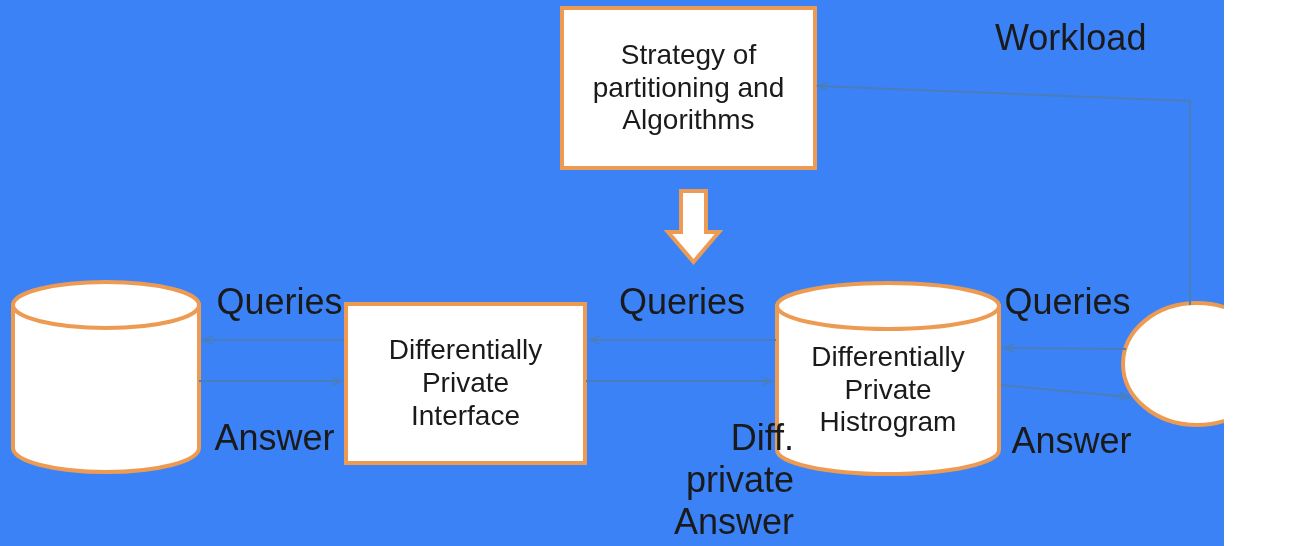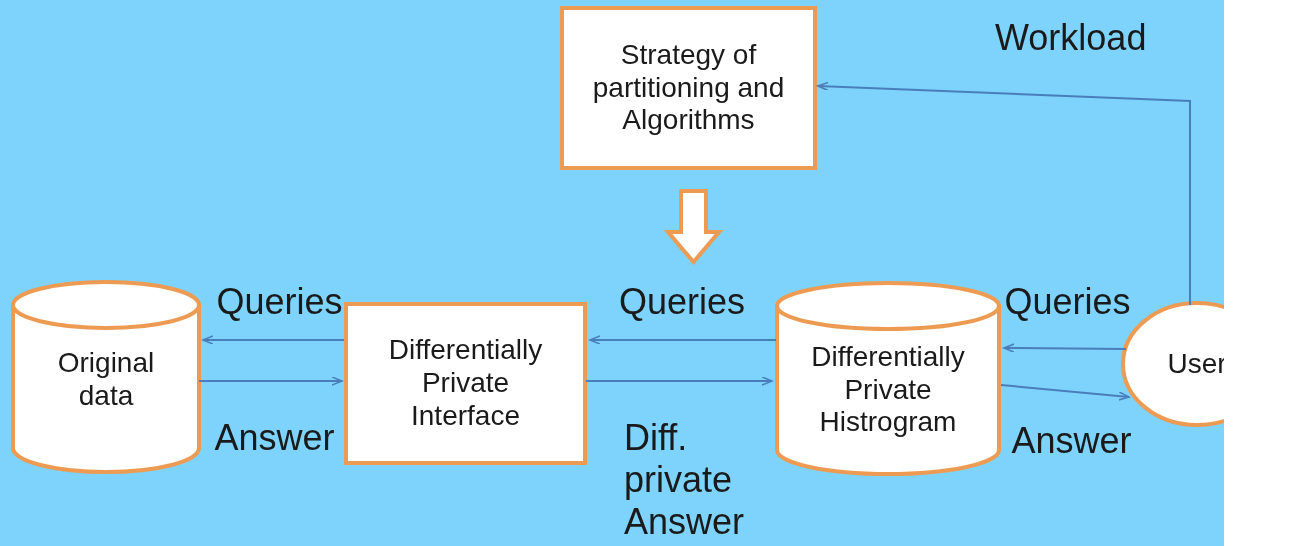--- a/index.html
+++ b/index.html
@@ -7,21 +7,21 @@
     padding: 0;
     background: #ffffff;
   }
   body {
     font-family: "Liberation Sans", sans-serif;
   }
   #canvas {
     position: relative;
     width: 1224px;
     height: 546px;
-    background: #7dd3fc;
+    background: #3b82f6;
     overflow: hidden;
   }
   #svg-layer {
     position: absolute;
     left: 0;
     top: 0;
     width: 1294px;
     height: 546px;
   }
   .node-label {
@@ -37,21 +37,21 @@
     pointer-events: none;
   }
   .edge-label {
     position: absolute;
     color: #1a1a1a;
     font-size: 36px;
     line-height: 1.17;
     white-space: pre-line;
   }
   .edge-label.center { text-align: center; }
-  .edge-label.left { text-align: left; }
+  .edge-label.left { text-align: right; }
 </style>
 </head>
 <body>
 
 <div id="canvas">
 
   <svg id="svg-layer" viewBox="0 0 1294 546">
     <defs>
       <marker id="ah" markerWidth="12" markerHeight="12" refX="10" refY="4" orient="auto" markerUnits="userSpaceOnUse">
         <path d="M0,0 L10,4 L0,8" fill="none" stroke="#4A7EBB" stroke-width="1.6"></path>
@@ -88,32 +88,29 @@
 
     <line x1="1126" y1="349" x2="1004" y2="348" stroke="#4A7EBB" stroke-width="2" marker-end="url(#ah)"></line>
 
     <line x1="1001" y1="385" x2="1129" y2="397" stroke="#4A7EBB" stroke-width="2" marker-end="url(#ah)"></line>
   </svg>
 
   <div class="node-label" style="left:564px; top:10px; width:249px; height:156px;">Strategy of
 partitioning and
 Algorithms</div>
 
-  <div class="node-label" style="left:14px; top:335px; width:184px; height:90px;">Original
-data</div>
 
   <div class="node-label" style="left:348px; top:306px; width:235px; height:155px;">Differentially
 Private
 Interface</div>
 
   <div class="node-label" style="left:778px; top:325px; width:220px; height:130px;">Differentially
 Private
 Histrogram</div>
 
-  <div class="node-label" style="left:1124px; top:340px; width:146px; height:48px;">User</div>
 
   <div class="edge-label center" style="left:995px; top:17px; width:150px;">Workload</div>
 
   <div class="edge-label center" style="left:212px; top:281px; width:135px;">Queries</div>
 
   <div class="edge-label center" style="left:207px; top:417px; width:135px;">Answer</div>
 
   <div class="edge-label center" style="left:607px; top:281px; width:150px;">Queries</div>
 
   <div class="edge-label left" style="left:624px; top:417px; width:170px;">Diff.

